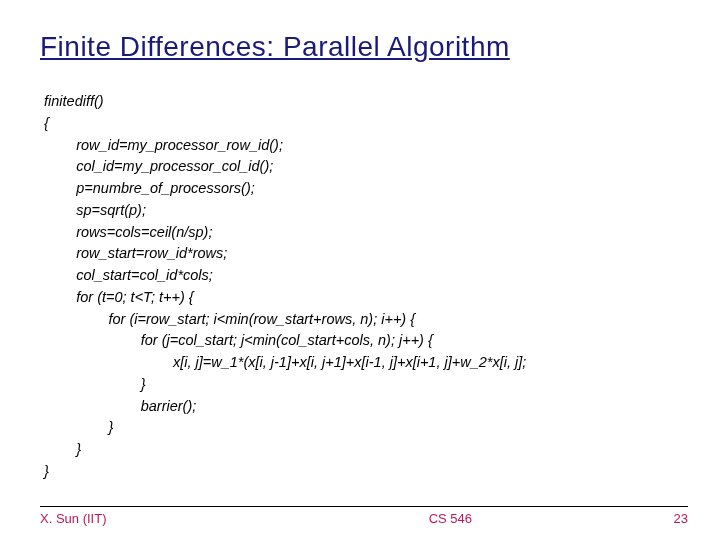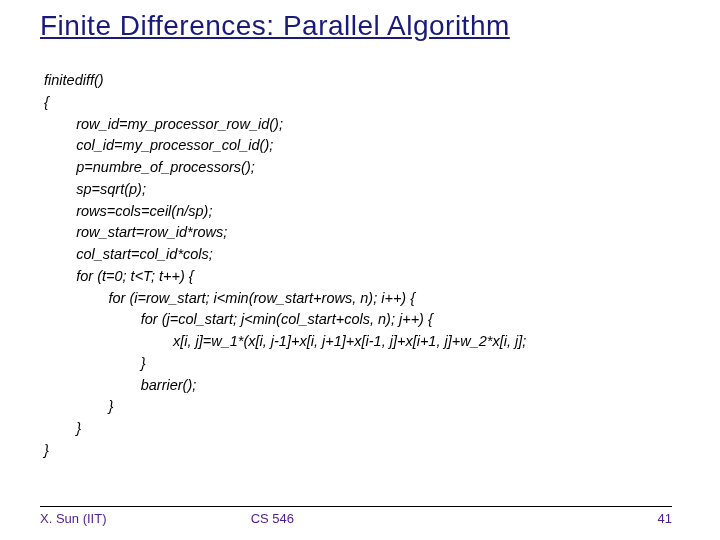--- a/index.html
+++ b/index.html
@@ -7,21 +7,21 @@
   body {
     background: #f7f7f7;
     font-family: Arial, Helvetica, sans-serif;
     position: relative;
   }
   .slide {
     width: 720px;
     height: 540px;
     background: #ffffff;
     position: relative;
-    padding: 10px 40px 0 40px;
+    padding: 31px 40px 0 40px;
   }
   .title {
     font-size: 28px;
     font-weight: 400;
     color: #1a1a7a;
     text-decoration: underline;
     letter-spacing: 0.5px;
     margin-bottom: 28px;
   }
   .code-block {
@@ -30,30 +30,30 @@
     font-size: 14.5px;
     color: #000;
     line-height: 1.5;
     white-space: pre;
     padding-left: 4px;
   }
   .footer {
     position: absolute;
     bottom: 14px;
     left: 40px;
-    right: 48px;
+    right: 32px;
     border-top: 1px solid #000;
     padding-top: 4px;
     font-size: 13px;
-    color: #4c1d95;
+    color: #be185d;
     display: flex;
     justify-content: space-between;
   }
   .footer .left, .footer .center, .footer .right { flex: 1; }
-  .footer .center { text-align: left; }
+  .footer .center { text-align: right; }
   .footer .right { text-align: right; }
 </style>
 </head>
 <body>
 
 <div class="slide">
   <h1 class="title">Finite Differences: Parallel Algorithm</h1>
   <div class="code-block">finitediff()
 {
         row_id=my_processor_row_id();
@@ -68,15 +68,15 @@
                         for (j=col_start; j&lt;min(col_start+cols, n); j++) {
                                 x[i, j]=w_1*(x[i, j-1]+x[i, j+1]+x[i-1, j]+x[i+1, j]+w_2*x[i, j];
                         }
                         barrier();
                 }
         }
 }</div>
   <div class="footer">
     <span class="left">X. Sun (IIT)</span>
     <span class="center">CS 546</span>
-    <span class="right">41</span>
+    <span class="right">23</span>
   </div>
 </div>
 
 </body></html>

